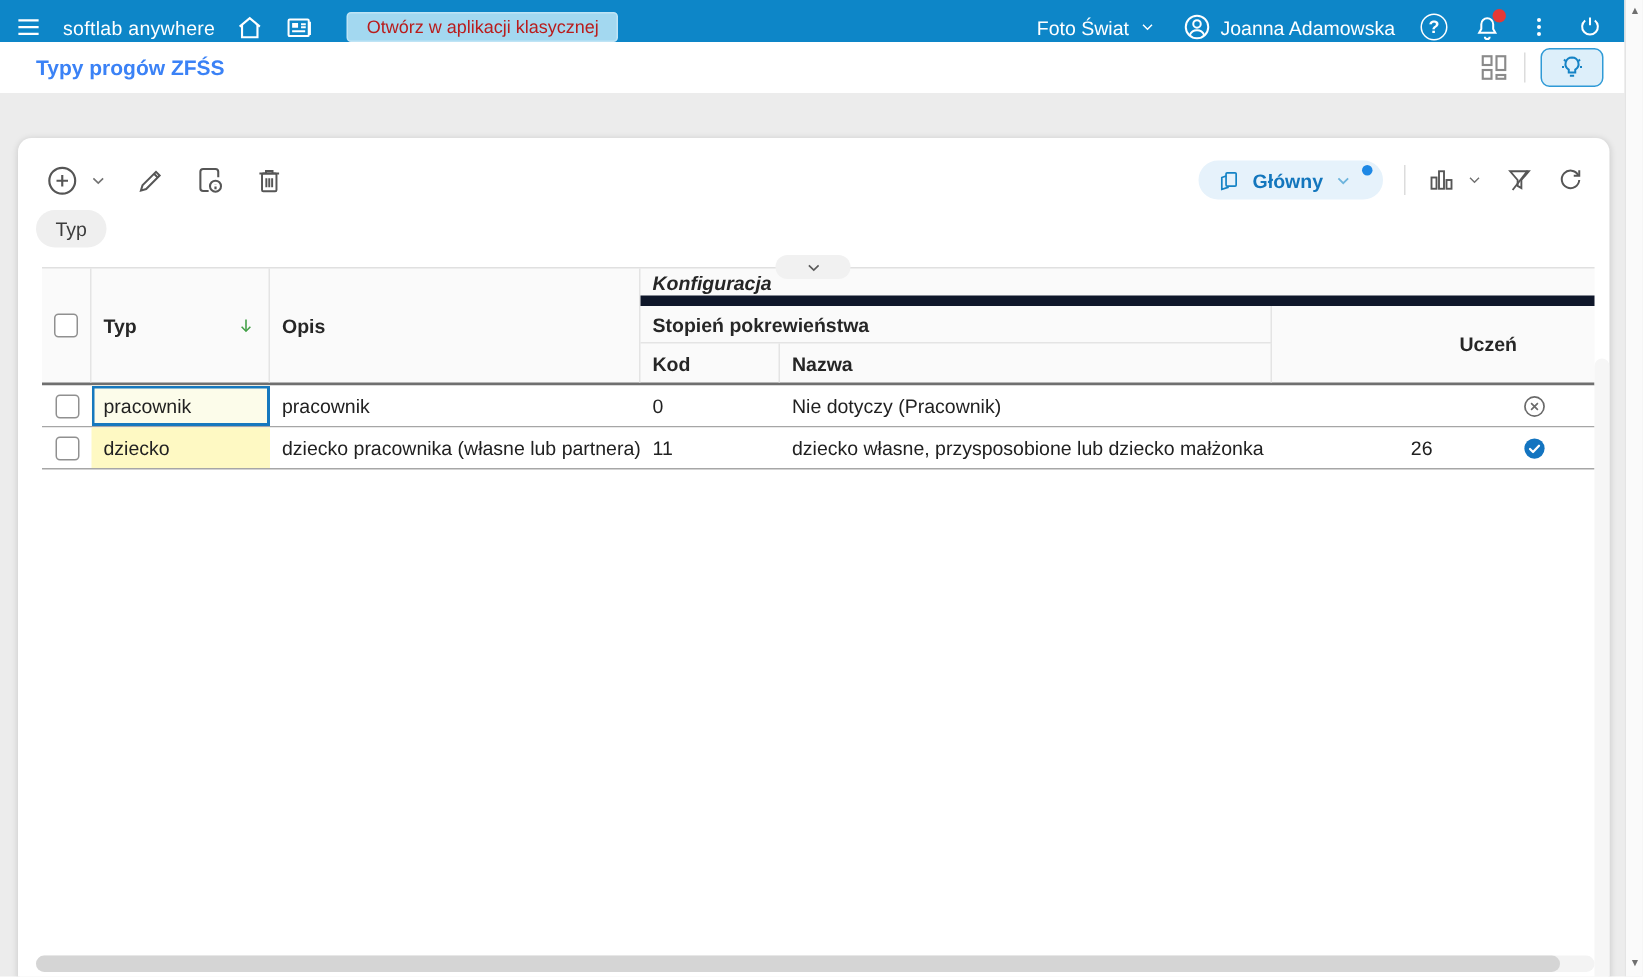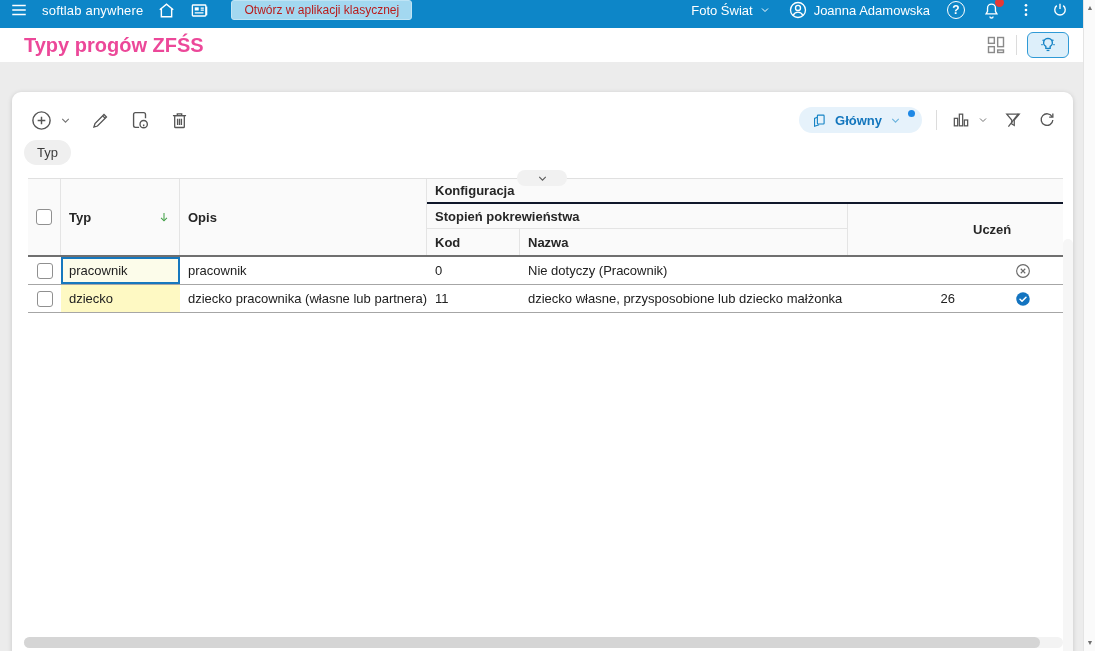--- a/index.html
+++ b/index.html
@@ -6,35 +6,35 @@
   html,body { width:1095px; height:651px; overflow:hidden; }
   body { font-family:"Liberation Sans", sans-serif; background:#ececec; position:relative; color:#212121; }
 
   
   .win-scrollbar { position:absolute; top:0; right:0; width:12px; height:651px; background:#fafafa; border-left:1px solid #e4e4e4; z-index:50; }
   .win-scrollbar .arr { position:absolute; left:0; width:12px; height:12px; font-size:7px; line-height:12px; text-align:center; color:#6f6f6f; }
   .win-scrollbar .arr.up { top:2px; }
   .win-scrollbar .arr.down { bottom:2px; }
 
   
-  .topbar { position:absolute; top:0; left:0; width:1083px; height:28px; background:#0d86c8; display:flex; align-items:flex-start; padding:0 14px 0 10px; color:#fff; font-size:13px; }
+  .topbar { position:absolute; top:0; left:0; width:1083px; height:28px; background:#0d86c8; display:flex; align-items:flex-end; padding:0 14px 0 10px; color:#fff; font-size:13px; }
   .topbar svg { display:block; }
   .tb-left { display:flex; align-items:center; gap:14px; }
   .app-name { font-weight:500; letter-spacing:.2px; white-space:nowrap; }
   .icon-btn { display:flex; align-items:center; justify-content:center; cursor:pointer; }
   .classic-btn { height:20px; margin-left:8px; padding:0 12px; background:#a3d8f0; border:1px solid #bfe4f5; border-radius:3px; color:#b91c1c; font-size:12px; font-weight:500; display:flex; align-items:center; white-space:nowrap; cursor:pointer; }
   .tb-right { margin-left:auto; display:flex; align-items:center; gap:17px; }
   .tb-group { display:flex; align-items:center; gap:6px; cursor:pointer; white-space:nowrap; }
   .bell-wrap { position:relative; }
   .bell-dot { position:absolute; top:-3px; right:-3px; width:9px; height:9px; background:#e53935; border-radius:50%; }
   .help-circle { width:18px; height:18px; border:1.5px solid #fff; border-radius:50%; font-size:12px; font-weight:700; display:flex; align-items:center; justify-content:center; }
 
   
   .titlebar { position:absolute; top:28px; left:0; width:1083px; height:34px; background:#fff; display:flex; align-items:center; padding:0 14px 0 24px; }
-  .page-title { font-size:20px; font-weight:700; color:#ec4899; }
+  .page-title { font-size:14px; font-weight:700; color:#3b82f6; }
   .title-actions { margin-left:auto; display:flex; align-items:center; gap:10px; }
   .v-div { width:1px; height:20px; background:#dcdcdc; }
   .bulb-btn { width:42px; height:26px; border:1.5px solid #2f9ad6; background:#ddeffa; border-radius:6px; display:flex; align-items:center; justify-content:center; cursor:pointer; }
 
   
   .main { position:absolute; top:62px; left:0; width:962px; height:589px; padding:10px 10px 11px 12px;margin-top:20px; }
   .card { position:relative; width:1061px; height:568px; background:#fff; border-radius:9px; box-shadow:0 1px 5px rgba(0,0,0,.16); overflow:hidden; }
 
   .toolbar { display:flex; align-items:center; padding:14px 16px 0 18px; height:42px; }
   .tool-left { display:flex; align-items:center; gap:18px; }
@@ -48,21 +48,21 @@
 
   
   .table-wrap { position:relative; margin:13px 16px 0 16px; width:1035px; }
   .collapse-pill { position:absolute; top:-8px; left:489px; width:50px; height:16px; background:#f1f1f1; border-radius:9px; display:flex; align-items:center; justify-content:center; cursor:pointer; z-index:3; }
 
   .thead { display:grid; grid-template-columns:33px 119px 247px 93px 328px 117px 98px; grid-template-rows:25px 25px 26px; border-top:1px solid #e0e0e0; border-bottom:2px solid #6f6f6f; background:#fafafa; font-size:13px; font-weight:700; color:#262626; }
   .hc { display:flex; align-items:center; padding:0 8px; border-right:1px solid #e4e4e4; overflow:hidden; white-space:nowrap; }
   .h-sel   { grid-area:1/1/4/2; justify-content:center; padding:0; }
   .h-typ   { grid-area:1/2/4/3; justify-content:space-between; }
   .h-opis  { grid-area:1/3/4/4; }
-  .h-konf  { grid-area:1/4/2/8; border-bottom:2px solid #0f172a; border-right:none; }
+  .h-konf  { grid-area:1/4/2/8; border-bottom:7px solid #0f172a; border-right:none;font-style:italic; }
   .h-stop  { grid-area:2/4/3/6; border-bottom:1px solid #e4e4e4; }
   .h-kod   { grid-area:3/4/4/5; }
   .h-nazwa { grid-area:3/5/4/6; }
   .h-wiek  { grid-area:2/6/4/7; }
   .h-uczen { grid-area:2/7/4/8; border-right:none; }
 
   .trow { display:grid; grid-template-columns:33px 119px 247px 93px 328px 117px 98px; height:28px; border-bottom:1px solid #a6a6a6; background:#fff; font-size:13px; }
   .tc { display:flex; align-items:center; padding:0 8px; overflow:hidden; white-space:nowrap; }
   .tc.sel { justify-content:center; padding:0; }
   .tc.num { justify-content:flex-end; padding-right:10px; }

